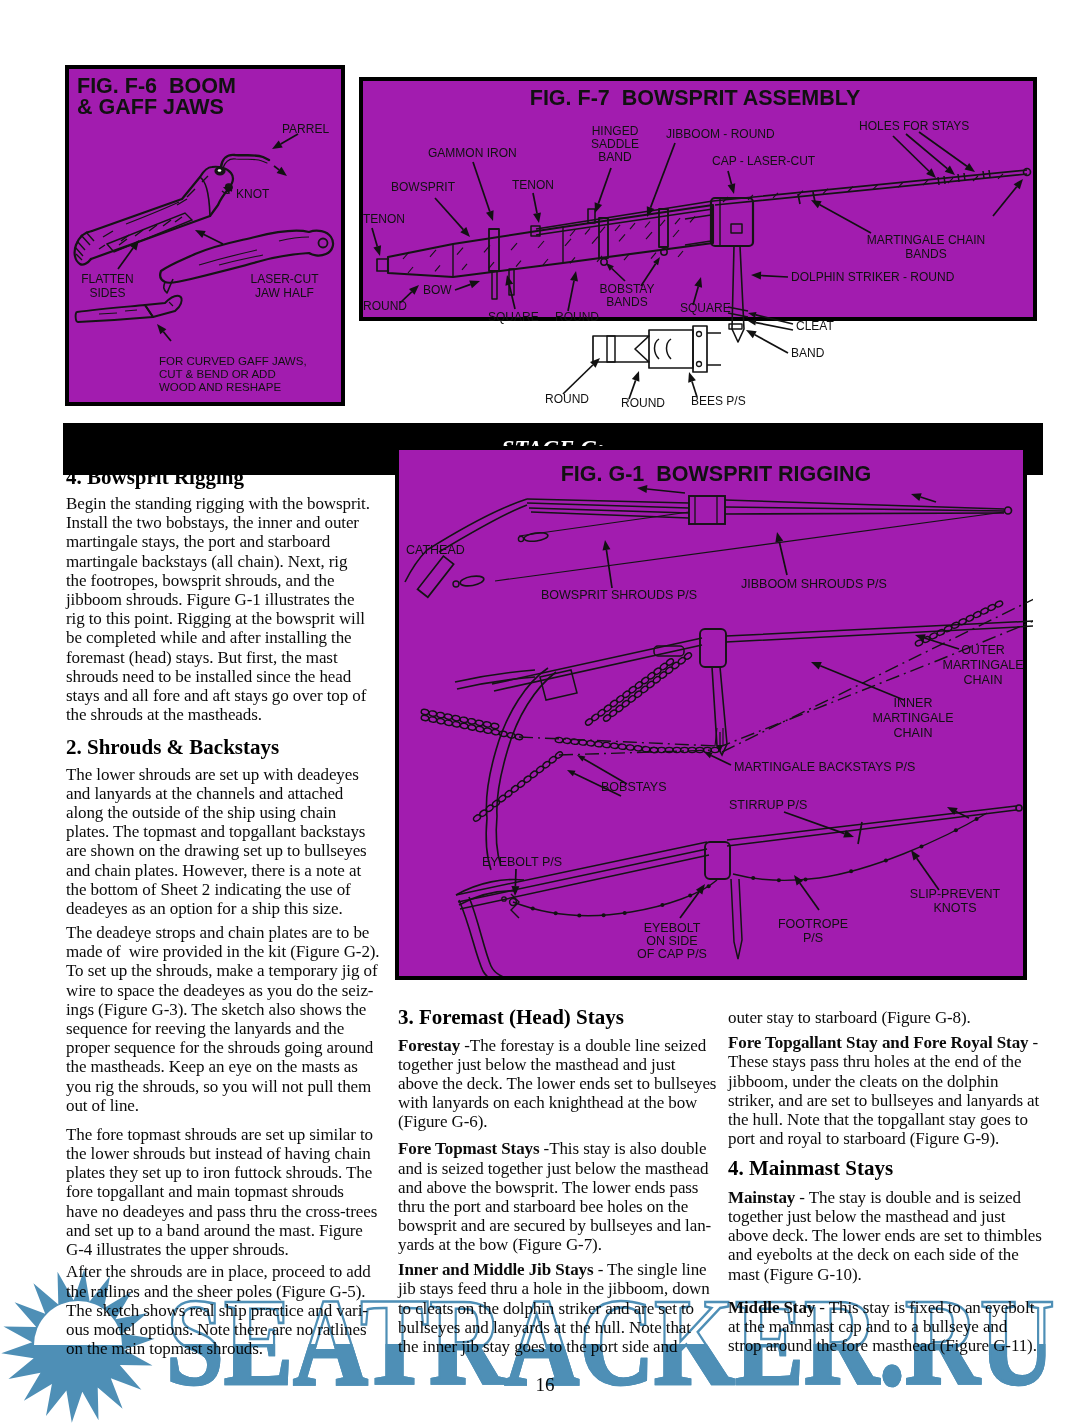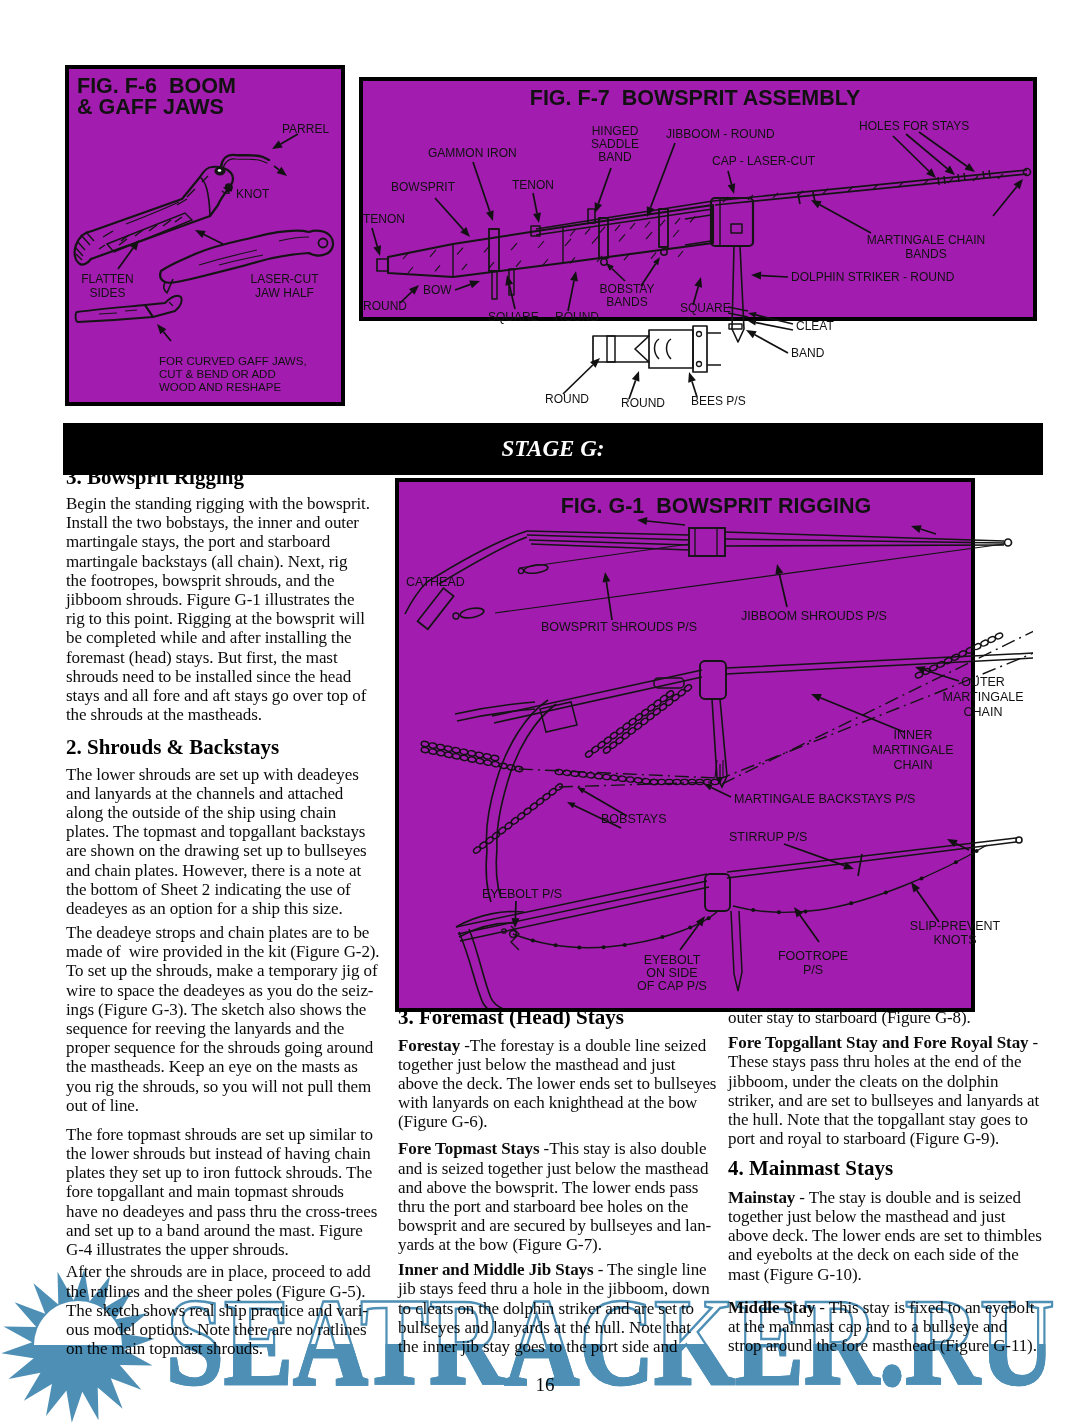--- a/index.html
+++ b/index.html
@@ -226,21 +226,21 @@
       <text x="182.0" y="322.0" font-size="12">ROUND</text>
       <text x="258.0" y="326.0" font-size="12">ROUND</text>
       <text x="328.0" y="324.0" font-size="12">BEES P/S</text>
     </svg>
 </div>
 
 <div class="abs" style="left:63px;top:423px;width:980px;height:52px;background:#000;color:#fff;display:flex;align-items:center;justify-content:center;font:bold 23px 'Liberation Serif',serif">
     <span style="font-style:italic">STAGE G:</span>
   </div>
 
-<div class="figbox" style="left:395px;top:478px;width:580px;height:534px">
+<div class="figbox" style="left:395px;top:446px;width:632px;height:534px">
 <svg width="634" height="526" viewBox="0 0 634 526" style="position:absolute;left:0;top:0">
       <text x="317.0" y="31.0" font-size="21.5" text-anchor="middle" font-weight="bold">FIG. G-1&nbsp; BOWSPRIT RIGGING</text>
       <g stroke="#141414" fill="none" stroke-width="1.6">
         <path d="M128,49 C100,58 60,80 28,100 M128,55 C104,64 70,84 40,102"></path>
         <path d="M28,100 C20,108 12,120 6,132"></path>
         <rect x="30" y="106" width="13" height="42" transform="rotate(38 37 127)" stroke-width="1.7"></rect>
         <path d="M128,49 L290,53 M128,53 L290,58 M130,58 L290,63 M132,62 L290,68"></path>
         <rect x="290" y="46" width="36" height="28" stroke-width="1.9"></rect>
         <path d="M296,46 L296,74 M318,46 L318,74" stroke-width="1.3"></path>
         <path d="M326,50 L605,59 M326,57 L605,61 M326,64 L605,63"></path>
@@ -443,21 +443,21 @@
       <text x="556.0" y="448.0" font-size="12.5" text-anchor="middle">SLIP-PREVENT</text>
       <text x="556.0" y="462.0" font-size="12.5" text-anchor="middle">KNOTS</text>
       <text x="414.0" y="478.0" font-size="12.5" text-anchor="middle">FOOTROPE</text>
       <text x="414.0" y="492.0" font-size="12.5" text-anchor="middle">P/S</text>
       <text x="273.0" y="482.0" font-size="12.5" text-anchor="middle">EYEBOLT</text>
       <text x="273.0" y="495.0" font-size="12.5" text-anchor="middle">ON SIDE</text>
       <text x="273.0" y="508.0" font-size="12.5" text-anchor="middle">OF CAP P/S</text>
     </svg>
 </div>
 
-<div class="abs h" style="left:66px;top:466.3px">3. Bowsprit Rigging</div>
+<div class="abs h" style="left:66px;top:466.3px">4. Bowsprit Rigging</div>
 <div class="abs body" style="left:66px;top:493.9px">Begin the standing rigging with the bowsprit.<br>Install the two bobstays, the inner and outer<br>martingale stays, the port and starboard<br>martingale backstays (all chain). Next, rig<br>the footropes, bowsprit shrouds, and the<br>jibboom shrouds. Figure G-1 illustrates the<br>rig to this point. Rigging at the bowsprit will<br>be completed while and after installing the<br>foremast (head) stays. But first, the mast<br>shrouds need to be installed since the head<br>stays and all fore and aft stays go over top of<br>the shrouds at the mastheads.</div>
 <div class="abs h" style="left:66px;top:736.3px">2. Shrouds &amp; Backstays</div>
 <div class="abs body" style="left:66px;top:764.6px">The lower shrouds are set up with deadeyes<br>and lanyards at the channels and attached<br>along the outside of the ship using chain<br>plates. The topmast and topgallant backstays<br>are shown on the drawing set up to bullseyes<br>and chain plates. However, there is a note at<br>the bottom of Sheet 2 indicating the use of<br>deadeyes as an option for a ship this size.</div>
 <div class="abs body" style="left:66px;top:923px">The deadeye strops and chain plates are to be<br>made of&nbsp; wire provided in the kit (Figure G-2).<br>To set up the shrouds, make a temporary jig of<br>wire to space the deadeyes as you do the seiz-<br>ings (Figure G-3). The sketch also shows the<br>sequence for reeving the lanyards and the<br>proper sequence for the shrouds going around<br>the mastheads. Keep an eye on the masts as<br>you rig the shrouds, so you will not pull them<br>out of line.</div>
 <div class="abs body" style="left:66px;top:1124.8px">The fore topmast shrouds are set up similar to<br>the lower shrouds but instead of having chain<br>plates they set up to iron futtock shrouds. The<br>fore topgallant and main topmast shrouds<br>have no deadeyes and pass thru the cross-trees<br>and set up to a band around the mast. Figure<br>G-4 illustrates the upper shrouds.</div>
 <div class="abs body" style="left:66px;top:1262.4px">After the shrouds are in place, proceed to add<br>the ratlines and the sheer poles (Figure G-5).<br>The sketch shows real ship practice and vari-<br>ous model options. Note there are no ratlines<br>on the main topmast shrouds.</div>
 
 <div class="abs h" style="left:398px;top:1006.2px">3. Foremast (Head) Stays</div>
 <div class="abs body" style="left:398px;top:1035.6px"><b>Forestay</b> -The forestay is a double line seized<br>together just below the masthead and just<br>above the deck. The lower ends set to bullseyes<br>with lanyards on each knighthead at the bow<br>(Figure G-6).</div>
 <div class="abs body" style="left:398px;top:1139.4px"><b>Fore Topmast Stays</b> -This stay is also double<br>and is seized together just below the masthead<br>and above the bowsprit. The lower ends pass<br>thru the port and starboard bee holes on the<br>bowsprit and are secured by bullseyes and lan-<br>yards at the bow (Figure G-7).</div>

